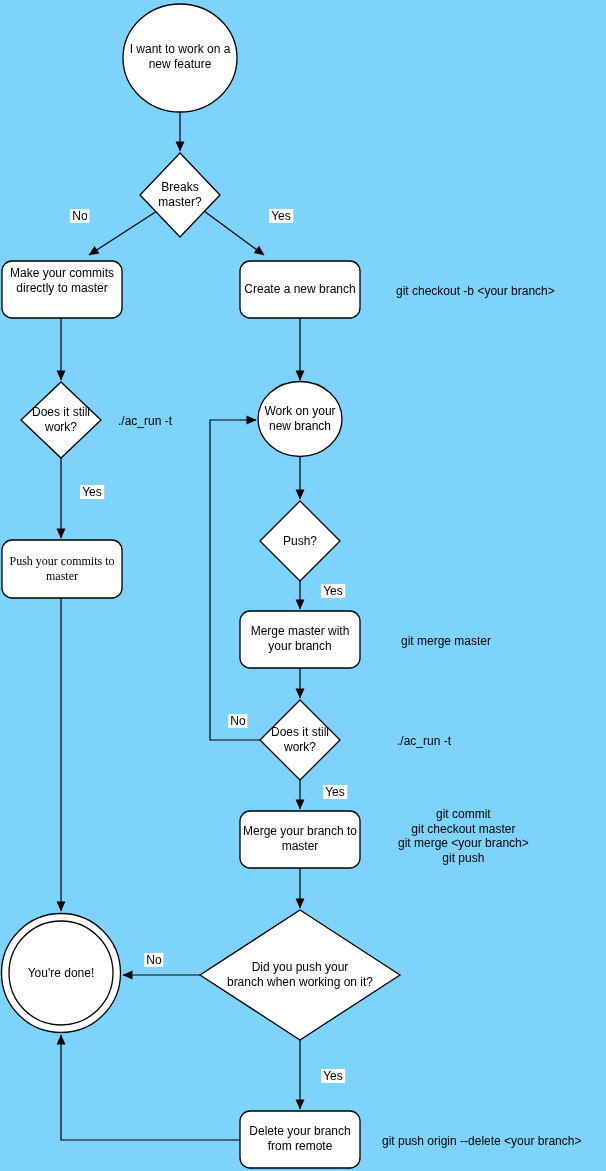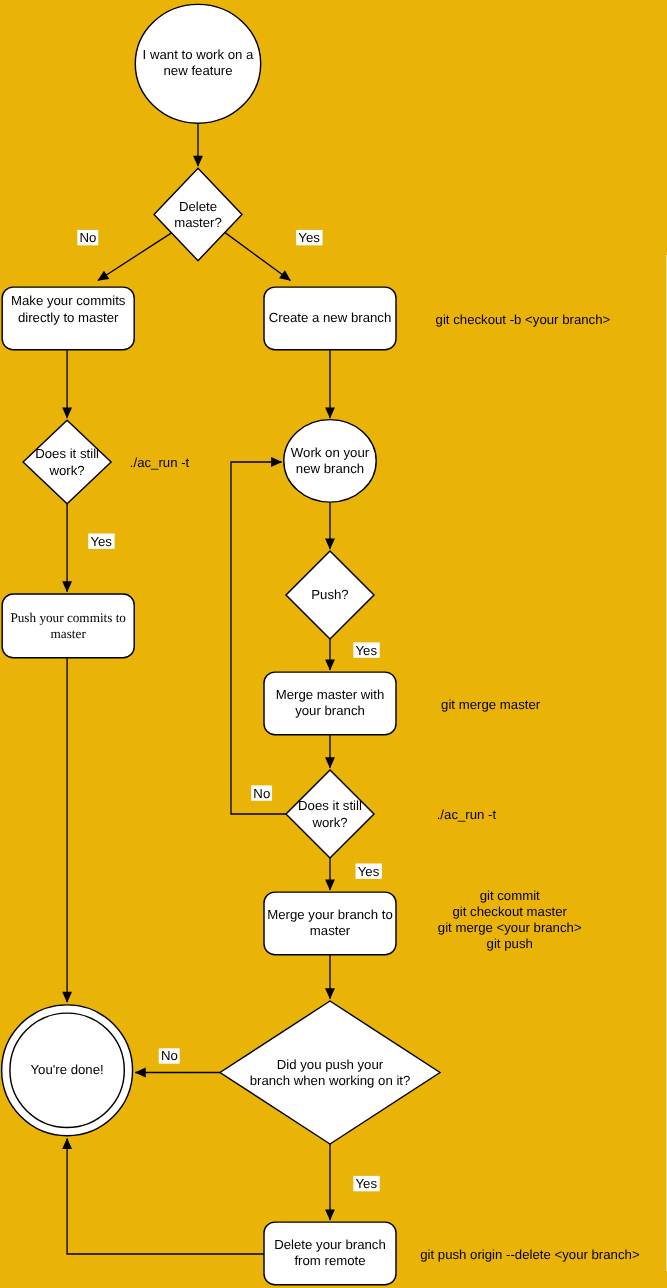--- a/index.html
+++ b/index.html
@@ -1,20 +1,20 @@
 <!DOCTYPE html>
 <html><head>
 <meta charset="utf-8">
 <style>
   html, body { margin: 0; padding: 0; background: #ffffff; }
   .stage {
     position: relative;
     width: 606px;
     height: 1171px;
-    background: #eab308;
+    background: #7dd3fc;
     font-family: "Liberation Sans", sans-serif;
     color: #000000;
     overflow: hidden;
   }
   svg.wires { position: absolute; left: 0; top: 0; }
   .node-shape { fill: #ffffff; stroke: #000000; stroke-width: 1.3; }
   .wire { fill: none; stroke: #000000; stroke-width: 1.2; }
   .lbl {
     position: absolute;
     transform: translate(-50%, -50%);
@@ -81,21 +81,21 @@
     <rect class="node-shape" x="240" y="811" width="120" height="57" rx="10"></rect>
     <polygon class="node-shape" points="300,910 400,975 300,1040 200,975"></polygon>
     <rect class="node-shape" x="2" y="540" width="120" height="58" rx="10"></rect>
     <circle class="node-shape" cx="61" cy="973" r="59.5"></circle>
     <circle class="node-shape" cx="61" cy="973" r="52"></circle>
     <rect class="node-shape" x="240" y="1111" width="120" height="57" rx="10"></rect>
   </svg>
 
   <div class="lbl" style="left:180px; top:57px; width:130px;">I want to work on a
 new feature</div>
-  <div class="lbl" style="left:180px; top:195px; width:70px;">Delete
+  <div class="lbl" style="left:180px; top:195px; width:70px;">Breaks
 master?</div>
   <div class="lbl" style="left:62px; top:281px; width:118px;">Make your commits
 directly to master</div>
   <div class="lbl" style="left:300px; top:289px; width:130px;">Create a new branch</div>
   <div class="lbl" style="left:61px; top:420px; width:80px;">Does it still
 work?</div>
   <div class="lbl" style="left:300px; top:419px; width:96px;">Work on your
 new branch</div>
   <div class="lbl" style="left:300px; top:541px; width:60px;">Push?</div>
   <div class="lbl" style="left:300px; top:639px; width:118px;">Merge master with

